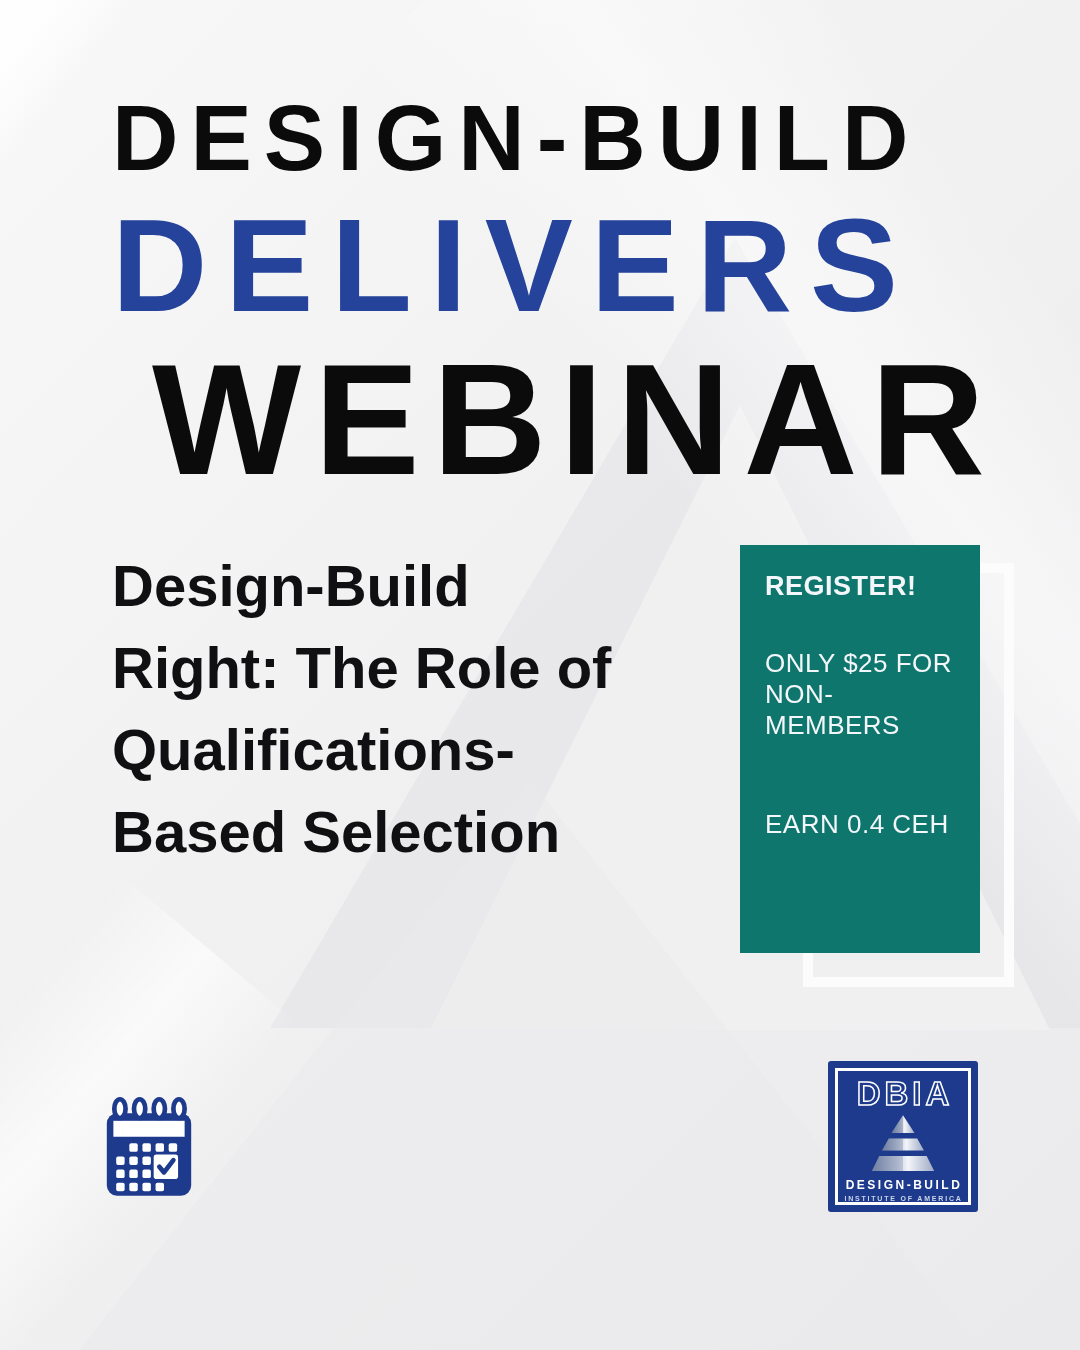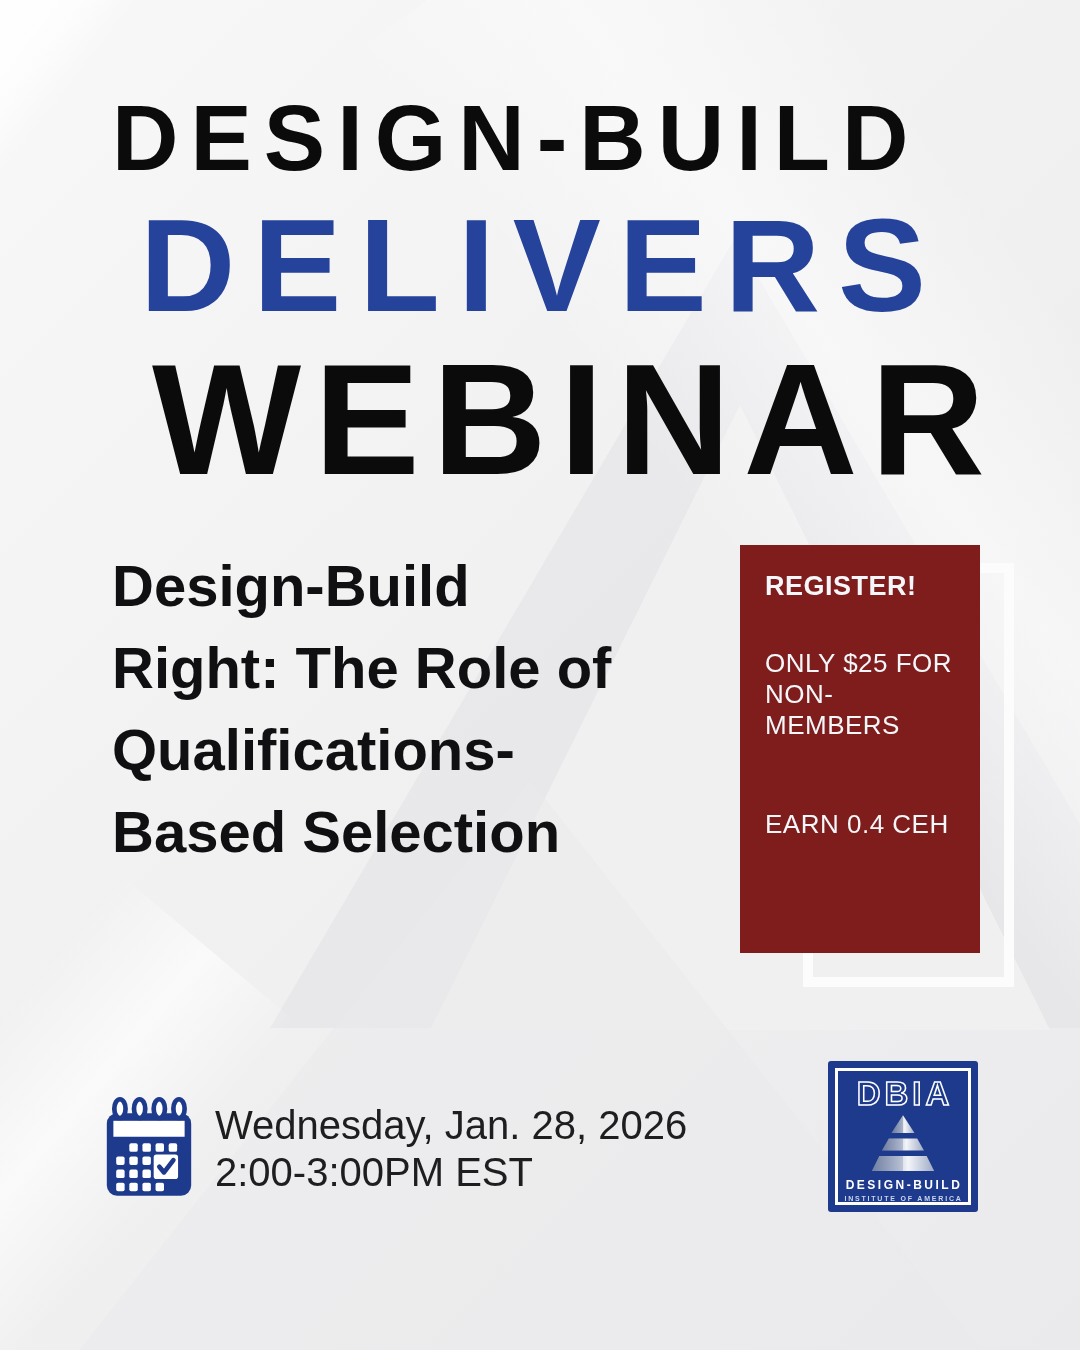--- a/index.html
+++ b/index.html
@@ -19,31 +19,31 @@
     transform:rotate(38deg);background:linear-gradient(90deg,rgba(255,255,255,0),rgba(255,255,255,.9),rgba(255,255,255,0));}
   .bg-streak-tl2{left:-60px;top:-430px;width:120px;height:1000px;
     transform:rotate(38deg);background:linear-gradient(90deg,rgba(255,255,255,0),rgba(255,255,255,.7),rgba(255,255,255,0));}
   .bg-streak-r{left:760px;top:-220px;width:420px;height:1500px;
     transform:rotate(-37deg);background:linear-gradient(90deg,rgba(255,255,255,0),rgba(252,252,253,.6),rgba(255,255,255,0));}
   .bg-streak-bl{left:-260px;top:820px;width:230px;height:1100px;
     transform:rotate(40deg);background:linear-gradient(90deg,rgba(255,255,255,0),rgba(255,255,255,.65),rgba(255,255,255,0));}
 
   .title-line{position:absolute;left:112px;line-height:1;font-weight:700;color:#0b0b0c;white-space:nowrap;z-index:2;}
   .title-1{top:92px;font-size:92px;letter-spacing:12px;}
-  .title-2{top:200px;font-size:132px;letter-spacing:18px;color:#26439b;margin-left:28px;}
+  .title-2{top:200px;font-size:132px;letter-spacing:18px;color:#26439b;}
   .title-3{top:340px;font-size:158px;letter-spacing:13px;margin-left:40px;}
 
   .subtitle{position:absolute;left:112px;top:545px;z-index:2;}
   .subtitle .sub-line{font-size:58px;font-weight:700;color:#101012;line-height:82px;white-space:nowrap;}
 
   .outline-square{position:absolute;left:803px;top:563px;width:211px;height:424px;
     border:10px solid #fcfcfd;box-sizing:border-box;background:transparent;z-index:1;}
 
   .register-panel{position:absolute;left:740px;top:545px;width:240px;height:408px;
-    box-sizing:border-box;background:#7f1d1d;color:#f4f7fa;
+    box-sizing:border-box;background:#0f766e;color:#f4f7fa;
     padding:26px 12px 0 25px;z-index:2;}
   .register-heading{font-size:27px;font-weight:700;letter-spacing:.5px;line-height:30px;margin-bottom:47px;}
   .register-item{font-size:26px;font-weight:400;letter-spacing:.5px;line-height:31px;}
   .register-item.i1{margin-bottom:52px;}
   .register-item.i2{margin-bottom:68px;}
 
   .schedule{position:absolute;left:104px;top:1096px;z-index:2;display:flex;align-items:flex-start;}
   .cal-icon{width:90px;height:104px;margin-right:21px;flex:0 0 auto;}
   .schedule-text{padding-top:6px;font-size:40px;line-height:47px;color:#1e1e20;font-weight:400;white-space:nowrap;}
 
@@ -110,24 +110,20 @@
       <rect x="41" y="78" width="9" height="9" rx="2"></rect>
         <rect x="69" y="78" width="9" height="9" rx="2"></rect>
       <rect x="13" y="92" width="9" height="9" rx="2"></rect>
         <rect x="27" y="92" width="9" height="9" rx="2"></rect>
       <rect x="41" y="92" width="9" height="9" rx="2"></rect>
         <rect x="55" y="92" width="9" height="9" rx="2"></rect>
       <rect x="53" y="62" width="26" height="26" rx="3"></rect>
     </g>
     <path d="M59 75 L64 81 L74 68" fill="none" stroke="#1d3a8c" stroke-width="5" stroke-linecap="round" stroke-linejoin="round"></path>
   </svg>
-  <div class="schedule-text">
-    <div>Wednesday, Jan. 28, 2026</div>
-    <div>2:00-3:00PM EST</div>
-  </div>
 </div>
 
 <div class="dbia-logo">
   <div class="dbia-inner">
     <div class="dbia-acronym">DBIA</div>
     <svg class="dbia-pyramid" viewBox="0 0 100 90" xmlns="http://www.w3.org/2000/svg">
       <defs>
         <linearGradient id="metal" x1="0" y1="0" x2="1" y2="0">
           <stop offset="0" stop-color="#7e8cab"></stop>
           <stop offset="0.42" stop-color="#c9d0de"></stop>

